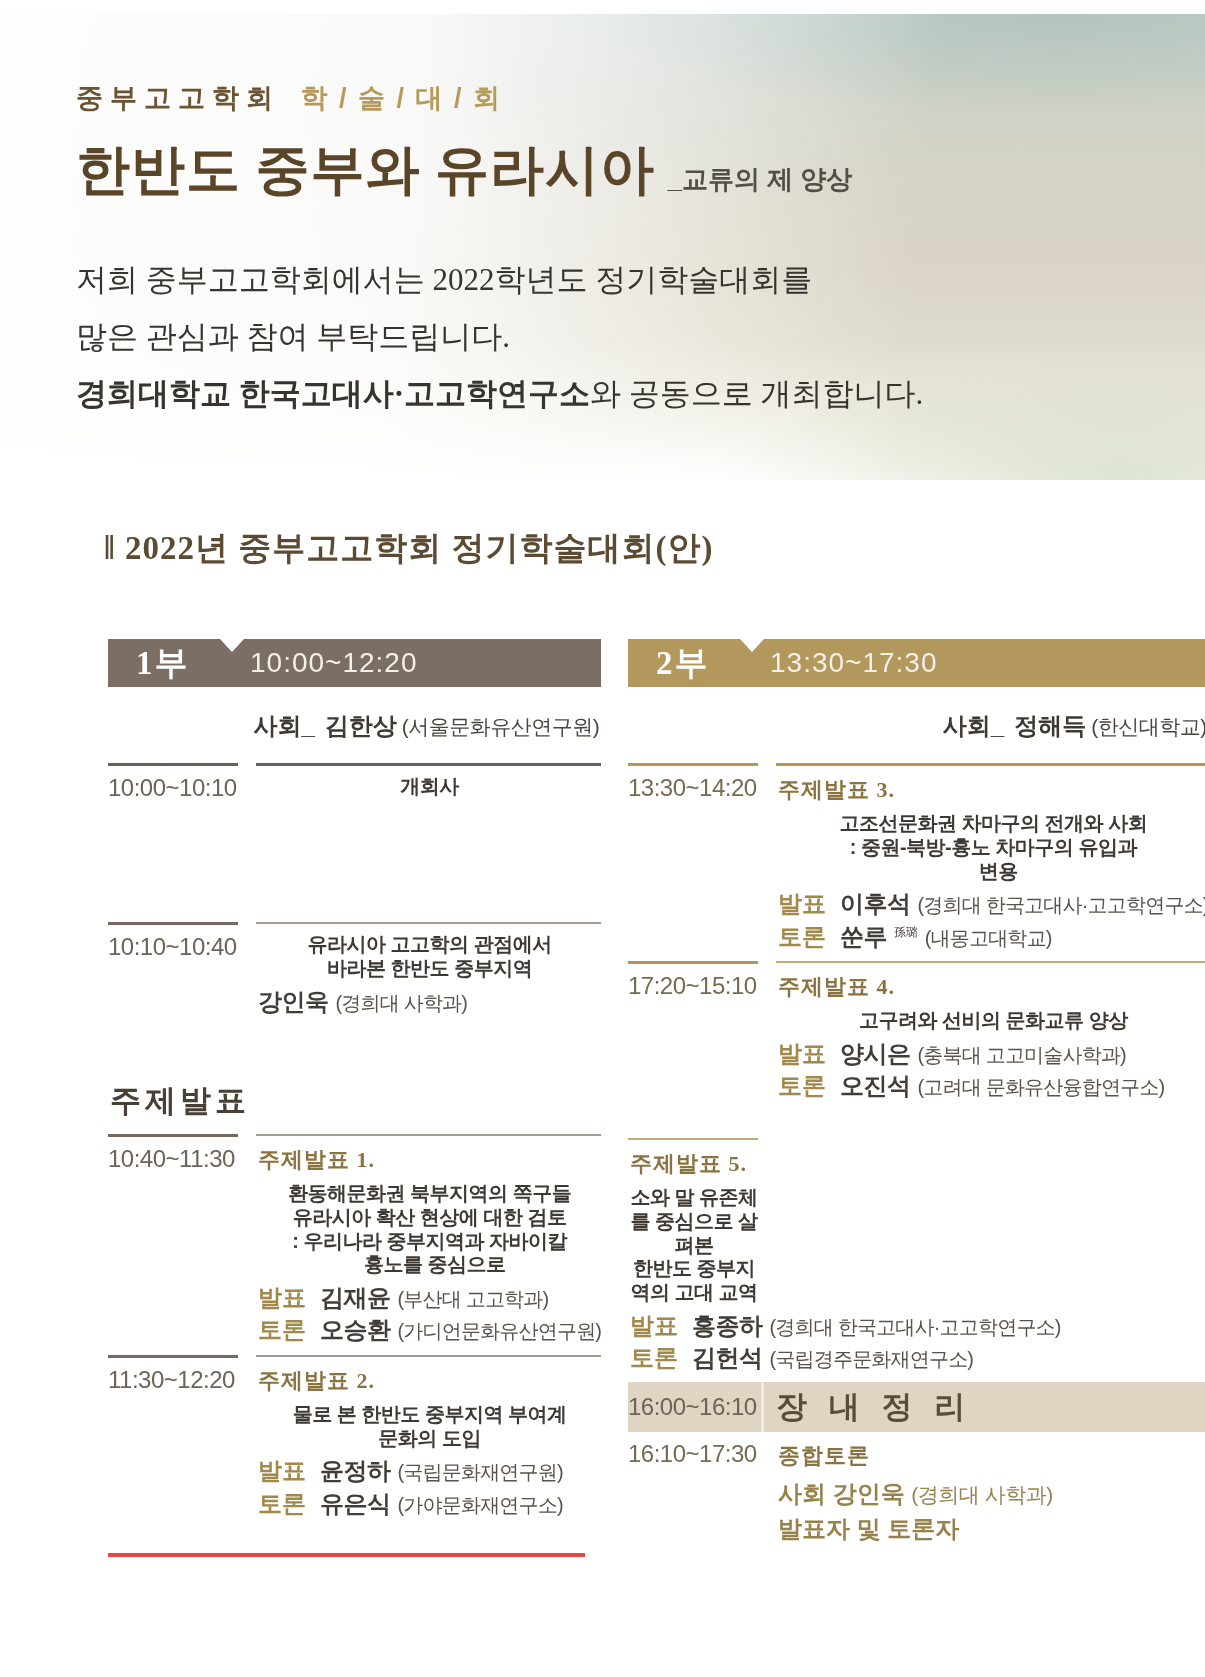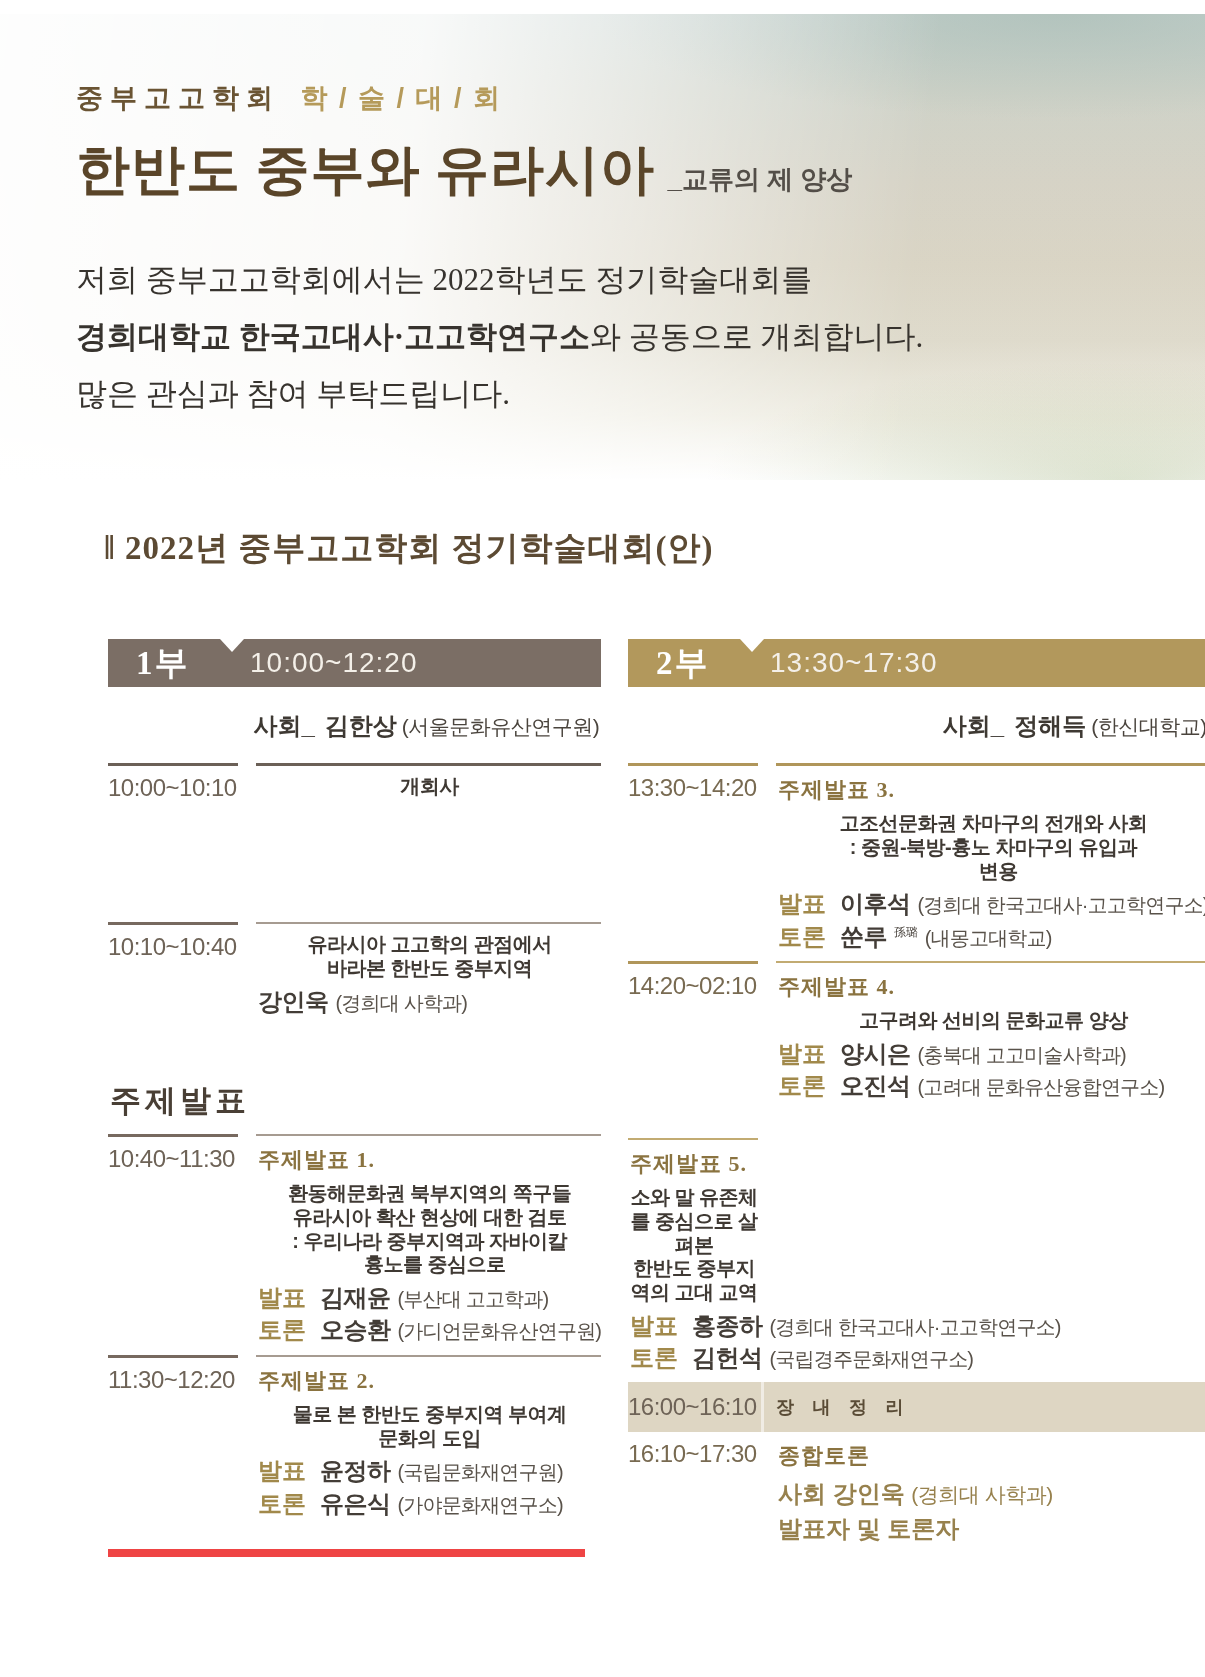--- a/index.html
+++ b/index.html
@@ -47,21 +47,21 @@
 
   
   .columns { display: flex; gap: 43px; margin: 68px 0 0 108px; }
   .col {
     width: 477px;
     display: grid;
     grid-template-columns: 130px 1fr;
     column-gap: 18px;
     align-content: start;
   }
-  .col.left  { border-bottom: 8px solid #ef4444; height: 918px; }
+  .col.left  { border-bottom: 4px solid #ef4444; height: 918px; }
   .col.right { border-bottom: 4px solid #b2985c; height: 1112px; }
 
   
   .bar {
     grid-column: 1 / -1; position: relative;
     height: 48px; display: flex; align-items: center;
   }
   .bar.p1 { background: #7b6e65; }
   .bar.p2 { background: #b2985c; }
   .bar::after {
@@ -121,21 +121,21 @@
     padding: 8px 0 12px 2px;
   }
 
   
   .hl-bar { grid-column: 1 / -1; height: 51px; display: flex; align-items: center; position: relative; }
   .hl-bar.cleanup { background: #ded6c3; height: 50px; }
   .hl-bar::after { content: ""; position: absolute; left: 133px; top: 0; bottom: 0; width: 3px; background: rgba(255,255,255,0.55); }
   .hl-time { width: 130px; font-size: 24px; color: #6e6357; letter-spacing: -0.5px; }
   .hl-title {
     margin-left: 18px; font-family: "Liberation Serif", serif; font-weight: bold;
-    font-size: 18px; letter-spacing: 7px; color: #4a4238;
+    font-size: 31px; letter-spacing: 7px; color: #4a4238;
   }
   .cleanup .hl-title { color: #5a4c36; }
 
   
   .gd-line { font-size: 24px; color: #97814d; line-height: 1.35; }
   .gd-bold { font-weight: bold; }
   .gd-affil { font-size: 21px; letter-spacing: -0.5px; }
   .gd-line2 { font-weight: bold; margin-top: 2px; }
 
   
@@ -148,22 +148,22 @@
   <div class="eyebrow">
     <span class="eyebrow-society">중부고고학회</span>
     <span class="eyebrow-type">학 / 술 / 대 / 회</span>
   </div>
   <div class="hero-title-row">
     <span class="hero-title-main">한반도 중부와 유라시아</span>
     <span class="hero-subtitle">_교류의 제 양상</span>
   </div>
   <div class="hero-intro">
     <div>저희 중부고고학회에서는 2022학년도 정기학술대회를</div>
+    <div>많은 관심과 참여 부탁드립니다.</div>
     <div><span class="intro-bold">경희대학교 한국고대사·고고학연구소</span><span>와 공동으로 개최합니다.</span></div>
-    <div>많은 관심과 참여 부탁드립니다.</div>
   </div>
 </div>
 
 <div class="section-title">‖ 2022년 중부고고학회 정기학술대회(안)</div>
 
 <div class="columns">
 
   <div class="col left">
     <div class="bar p1">
       <span class="bar-label">1부</span>
@@ -235,21 +235,21 @@
 : 중원-북방-흉노 차마구의 유입과
 &nbsp;&nbsp;변용</div>
       <div class="person">
         <span class="p-label">발표</span><span class="p-name">이후석</span><span class="p-affil">(경희대 한국고대사·고고학연구소)</span>
       </div>
       <div class="person">
         <span class="p-label">토론</span><span class="p-name">쑨루</span><sup class="p-sup">孫璐</sup> <span class="p-affil">(내몽고대학교)</span>
       </div>
     </div>
 
-    <div class="tcell r-t mh177">14:20~02:10</div>
+    <div class="tcell r-t mh177">17:20~15:10</div>
     <div class="ccell r-c">
       <div class="tag">주제발표 4.</div>
       <div class="item-title">고구려와 선비의 문화교류 양상</div>
       <div class="person">
         <span class="p-label">발표</span><span class="p-name">양시은</span><span class="p-affil">(충북대 고고미술사학과)</span>
       </div>
       <div class="person">
         <span class="p-label">토론</span><span class="p-name">오진석</span><span class="p-affil">(고려대 문화유산융합연구소)</span>
       </div>
     </div>

